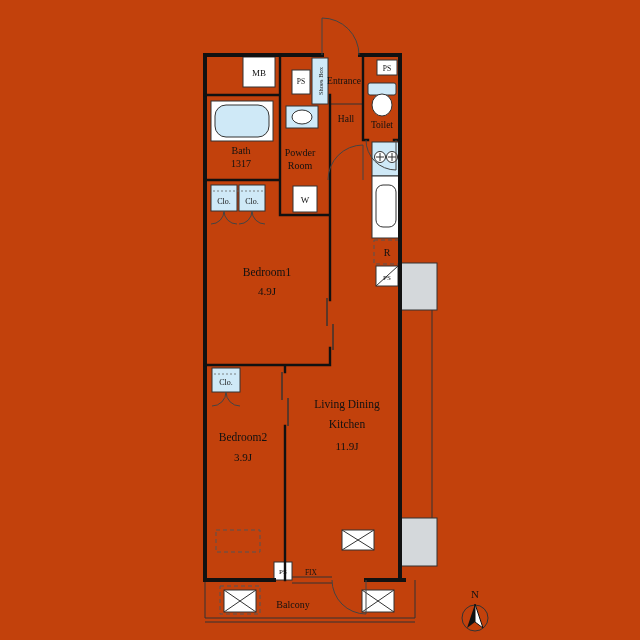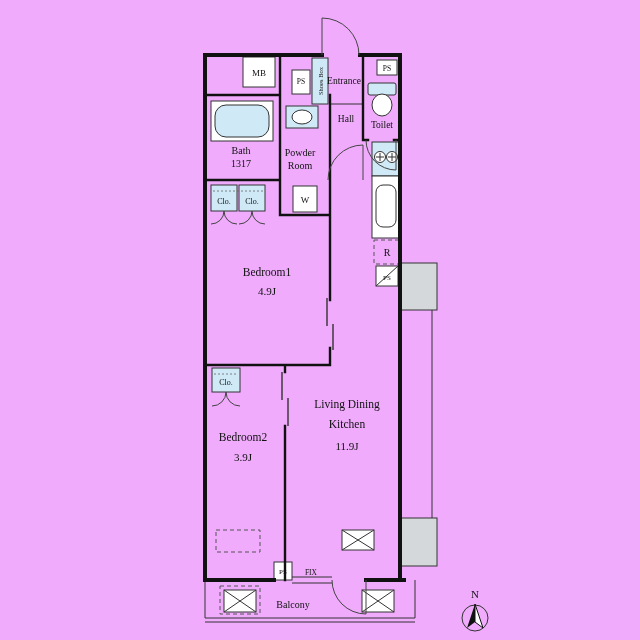--- a/index.html
+++ b/index.html
@@ -1,16 +1,16 @@
 <!DOCTYPE html>
 <html><head>
 <meta charset="utf-8">
 <style>
   html,body{margin:0;padding:0;background:#ffffff;}
-  .page{position:relative;width:640px;height:640px;background:#f0abfc;overflow:hidden;}
+  .page{position:relative;width:640px;height:640px;background:#c2410c;overflow:hidden;}
   svg{position:absolute;left:0;top:0;}
   text{font-family:"Liberation Serif", serif;fill:#111;}
   .wall{stroke:#111;fill:none;stroke-linecap:square;}
   .thin{stroke:#333;fill:none;stroke-width:1;}
   .door{stroke:#444;fill:none;stroke-width:1;}
   .slide{stroke:#333;fill:none;stroke-width:1.4;}
   .fixture{stroke:#333;stroke-width:1;}
   .whitebox{fill:#ffffff;stroke:#333;stroke-width:1;}
   .dashed{fill:none;stroke:#555;stroke-width:1;stroke-dasharray:4 3;}
   .dotted{fill:none;stroke:#666;stroke-width:0.8;stroke-dasharray:2 2;}

